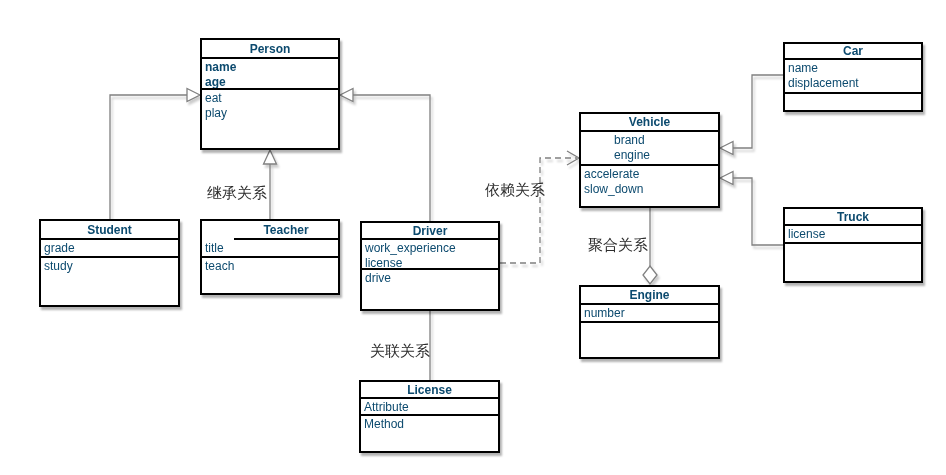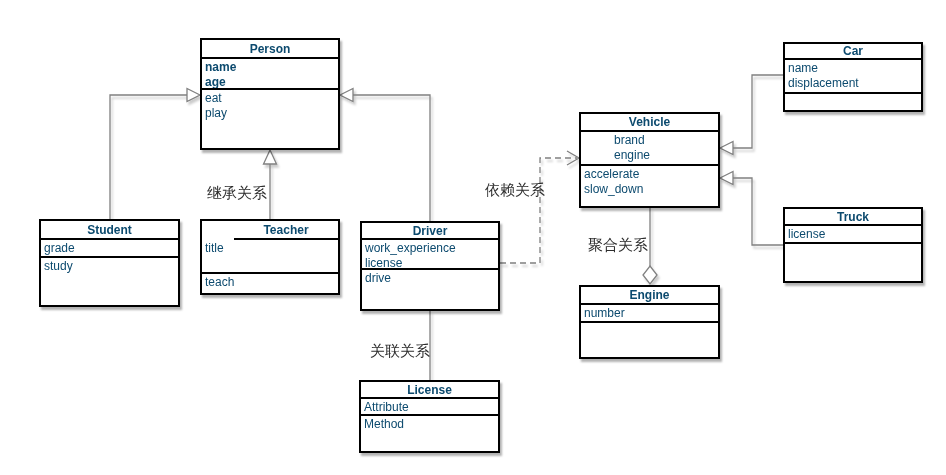--- a/index.html
+++ b/index.html
@@ -82,21 +82,21 @@
         <div class="uml-title" style="height: 19px;">Student</div>
         <div class="uml-section uml-attrs" style="height: 18px;">
           <div>grade</div>
         </div>
         <div class="uml-section uml-methods">
           <div>study</div>
         </div>
       </div>
       <div class="uml-class" style="left: 200px; top: 219px; width: 140px; height: 76px;">
         <div class="uml-title" style="height: 19px; margin-left: 32px;">Teacher</div>
-        <div class="uml-section uml-attrs" style="height: 34px;">
+        <div class="uml-section uml-attrs" style="height: 18px;">
           <div>title</div>
         </div>
         <div class="uml-section uml-methods">
           <div>teach</div>
         </div>
       </div>
       <div class="uml-class" style="left: 360px; top: 221px; width: 140px; height: 90px;">
         <div class="uml-title" style="height: 17px;">Driver</div>
         <div class="uml-section uml-attrs" style="height: 30px;">
           <div>work_experience</div>

